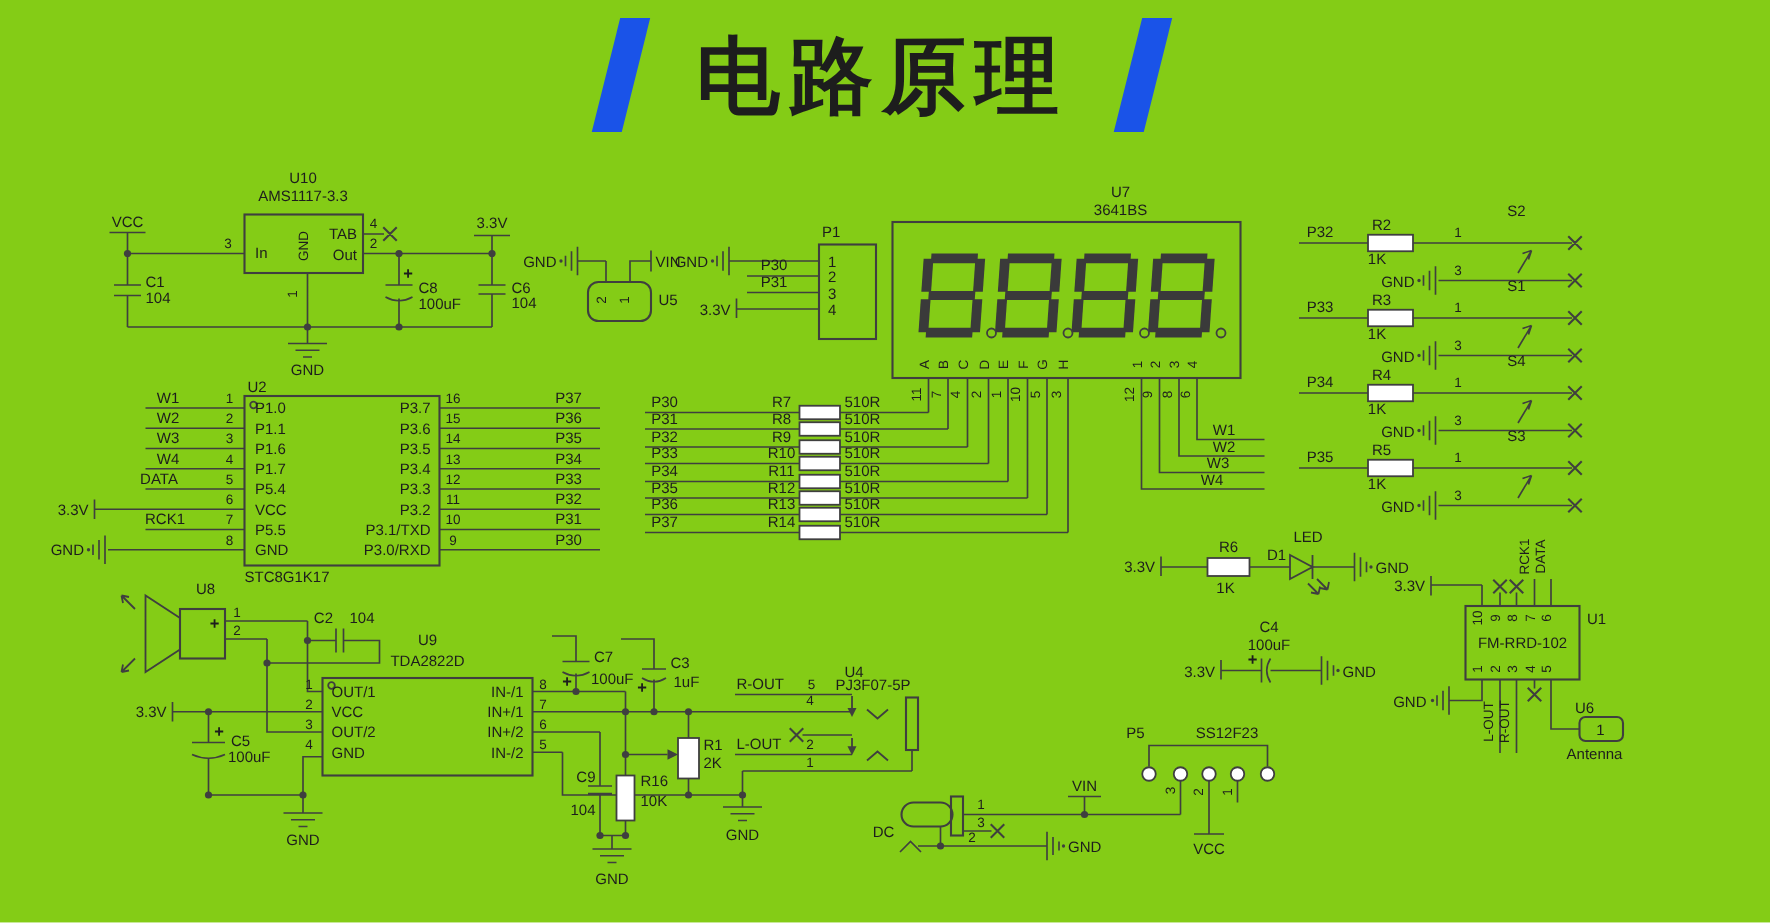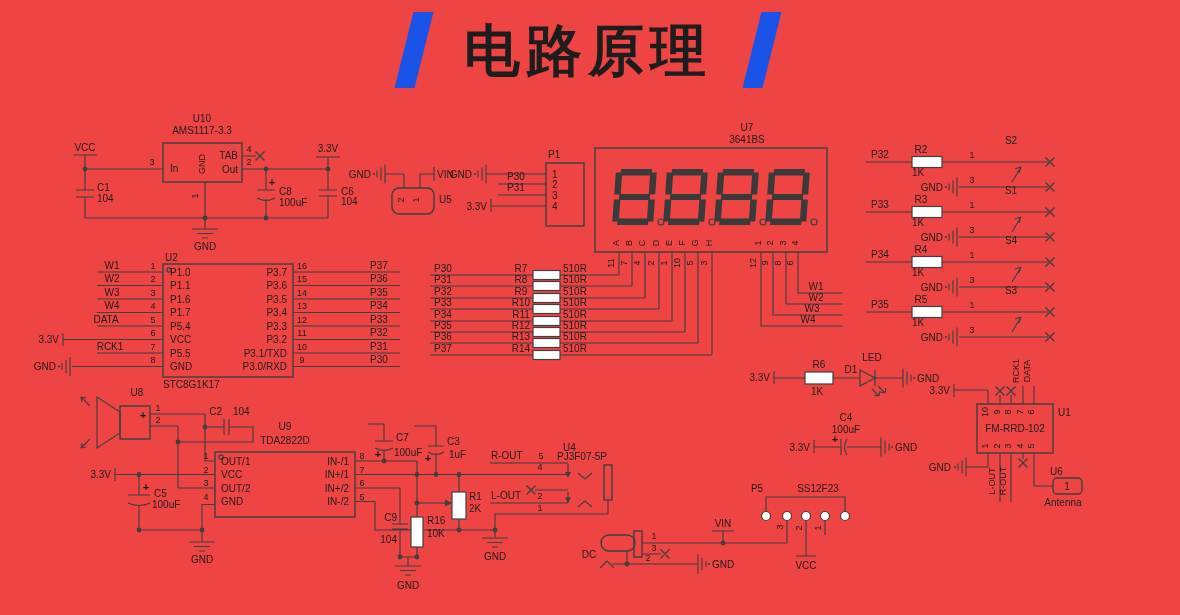--- a/index.html
+++ b/index.html
@@ -1,16 +1,16 @@
 <!DOCTYPE html>
 <html><head>
 <meta charset="utf-8">
 <style>
   html,body{margin:0;padding:0;background:#ffffff;}
-  .stage{position:relative;width:1180px;height:615px;background:#ef4444;overflow:hidden;}
+  .stage{position:relative;width:1180px;height:615px;background:#84cc16;overflow:hidden;}
   svg{display:block;}
   text{fill:#1d1d1d;font-family:"Liberation Sans",sans-serif;font-size:10px;}
   .t9{font-size:9px;}
   .mid{text-anchor:middle;}
   .end{text-anchor:end;}
   .plus{font-size:11px;font-weight:bold;}
   .title-text{font-size:56px;font-weight:bold;letter-spacing:6px;}
   path.w{stroke:#3f3f3f;stroke-width:1.1;fill:none;}
   path.sym{stroke:#3f3f3f;stroke-width:1.2;fill:none;}
   path.x{stroke:#3f3f3f;stroke-width:1.4;fill:none;}

